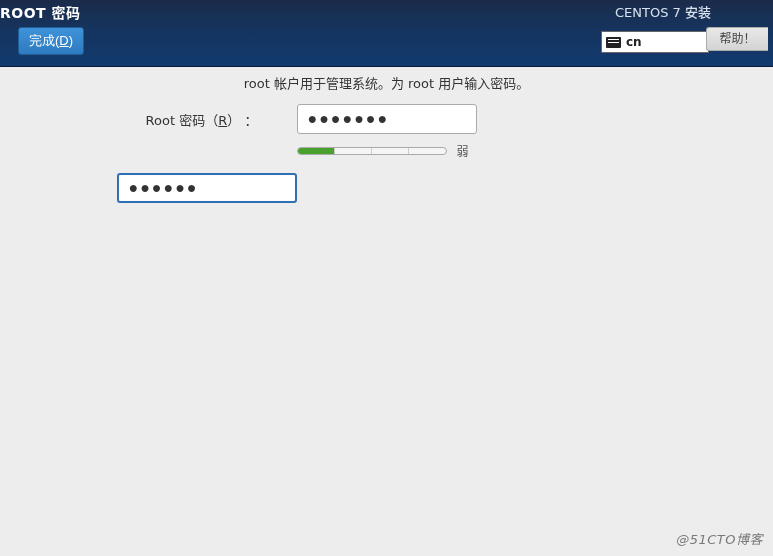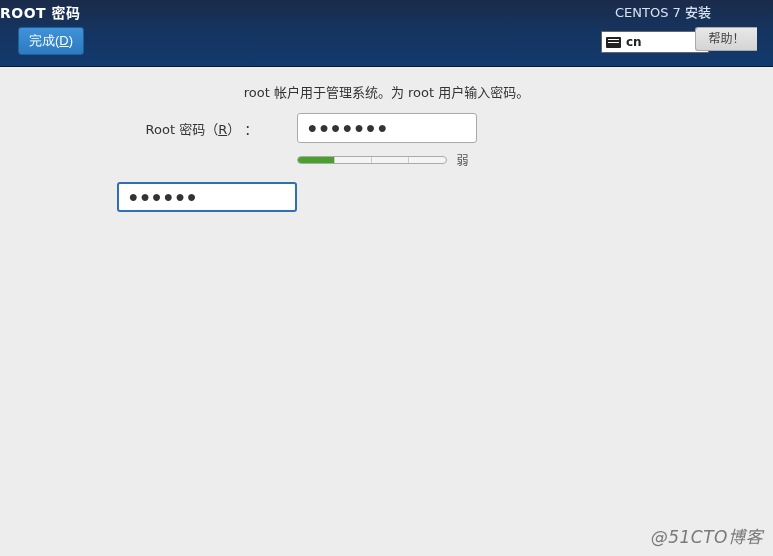--- a/index.html
+++ b/index.html
@@ -77,36 +77,35 @@
       position: absolute;
       inset: 2px 2px 3px 2px;
       background:
         linear-gradient(#fff,#fff) 0 0/100% 1px no-repeat,
         linear-gradient(#fff,#fff) 0 3px/100% 1px no-repeat;
     }
     .lang-text { color: #222; font-weight: 600; font-size: 12px; }
     .help-btn {
       position: absolute;
       top: 27px;
-      right: 16px;
+      right: 5px;
       width: 62px;
       height: 24px;
       background: linear-gradient(180deg, #e8e8e8, #d4d4d4);
       border: 1px solid #aaa;
       border-right: none;
       border-radius: 3px 0 0 3px;
       text-align: center;
       line-height: 22px;
       color: #444;
       font-size: 12px;
       cursor: pointer;
     }
     .content {
       padding-top: 6px;
-      margin-top: 9px;
     }
     .instruction {
       text-align: center;
       color: #333;
       font-size: 13px;
       margin-bottom: 12px;
     }
     .form-row {
       display: flex;
       align-items: center;
@@ -157,21 +156,21 @@
     }
     .strength-seg:last-child { border-right: none; }
     .strength-seg.filled { background: #4aa02c; }
     .strength-label { font-size: 12px; color: #555; }
     .watermark {
       position: absolute;
       bottom: 8px;
       right: 10px;
       color: #7a7a7a;
       font-style: italic;
-      font-size: 17px;
+      font-size: 13px;
       letter-spacing: 0.5px;
       margin-top: 8px;
     }
   </style>
 </head>
 <body>
 
 <div class="header">
   <div class="header-title">ROOT 密码</div>
   <div class="header-right-title">CENTOS 7 安装</div>

